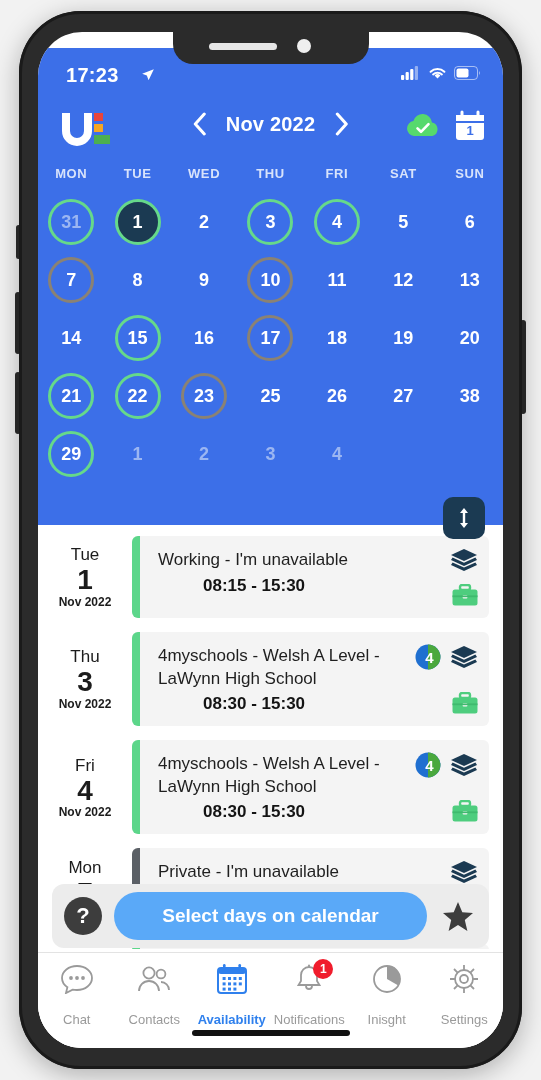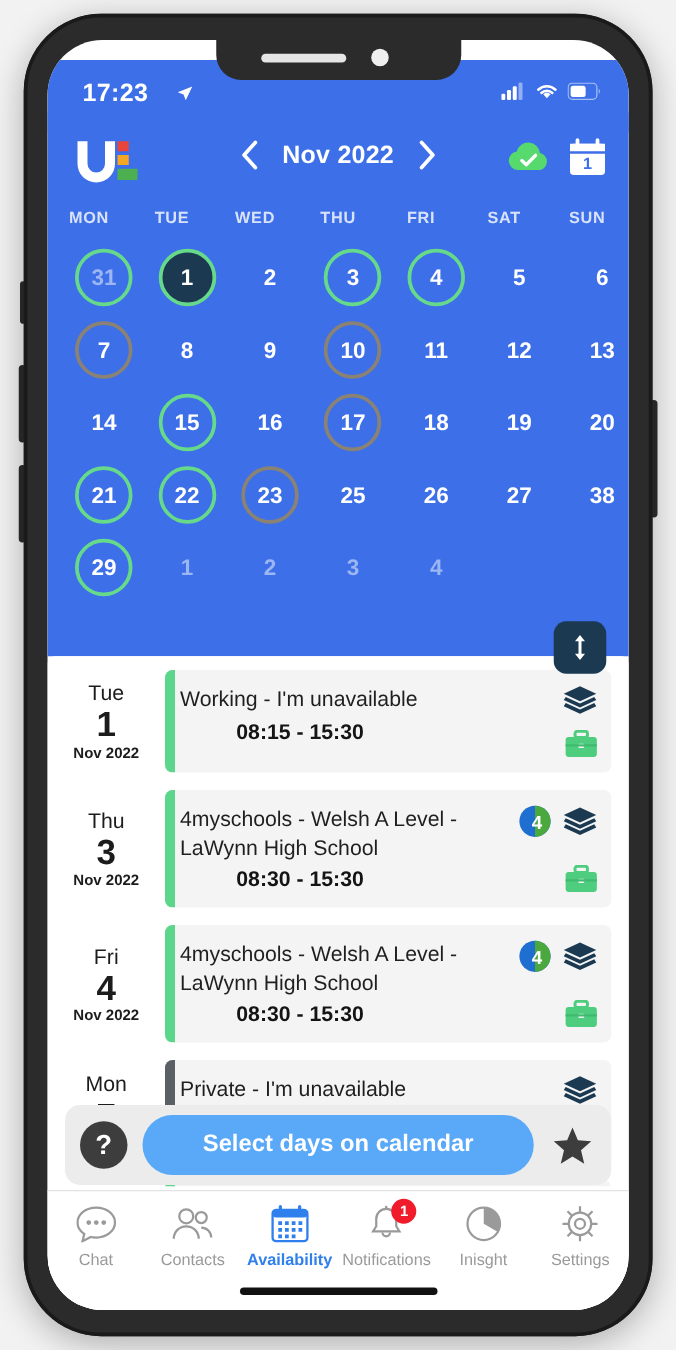--- a/index.html
+++ b/index.html
@@ -124,21 +124,21 @@
     display: grid; grid-template-columns: repeat(7, 1fr);
   }
   .dow {
     text-align: center;
     color: #d8e3fb; font-size: 13px; font-weight: bold;
     letter-spacing: 0.6px;
   }
 
   
   #date-grid {
-    position: absolute; left: 12px; top: 103px;
+    position: absolute; left: 0; top: 103px;
     width: 465px;
     display: grid;
     grid-template-columns: repeat(7, 1fr);
     row-gap: 0px;
   }
   .day-cell {
     height: 58px;
     display: flex; align-items: center; justify-content: center;
     cursor: pointer;
   }
@@ -194,21 +194,21 @@
     background: #f4f4f4;
     border-radius: 6px;
     display: flex;
     overflow: hidden;
     position: relative;
   }
   .ev-accent { width: 8px; flex: 0 0 8px; background: #5cd68a; }
   .ev-accent.grey { background: #5b6066; }
   .ev-body {
     flex: 1;
-    padding: 13px 14px 12px 4px;
+    padding: 13px 14px 12px 18px;
     min-width: 0;
   }
   .ev-title {
     font-size: 17px; color: #1f1f1f;
     line-height: 1.33;
     padding-right: 82px;
   }
   .ev-time {
     font-size: 17px; color: #141414; font-weight: bold;
     margin-top: 4px;
@@ -268,21 +268,21 @@
   .tab {
     flex: 1;
     display: flex; flex-direction: column;
     align-items: center; justify-content: flex-start;
     padding-top: 11px;
     cursor: pointer;
     position: relative;
   }
   .tab-ico { height: 30px; display: flex; align-items: center; position: relative; }
   .tab-lbl {
-    margin-top: 6px;
+    margin-top: 18px;
     font-size: 13px; color: #9a9a9a;
   }
   .tab.active .tab-lbl { color: #2f80ed; font-weight: bold; }
   .badge {
     position: absolute; right: -9px; top: -5px;
     min-width: 20px; height: 20px;
     background: #f01c2c; border-radius: 10px;
     color: #fff; font-size: 12px; font-weight: bold;
     display: flex; align-items: center; justify-content: center;
     padding: 0 5px;

